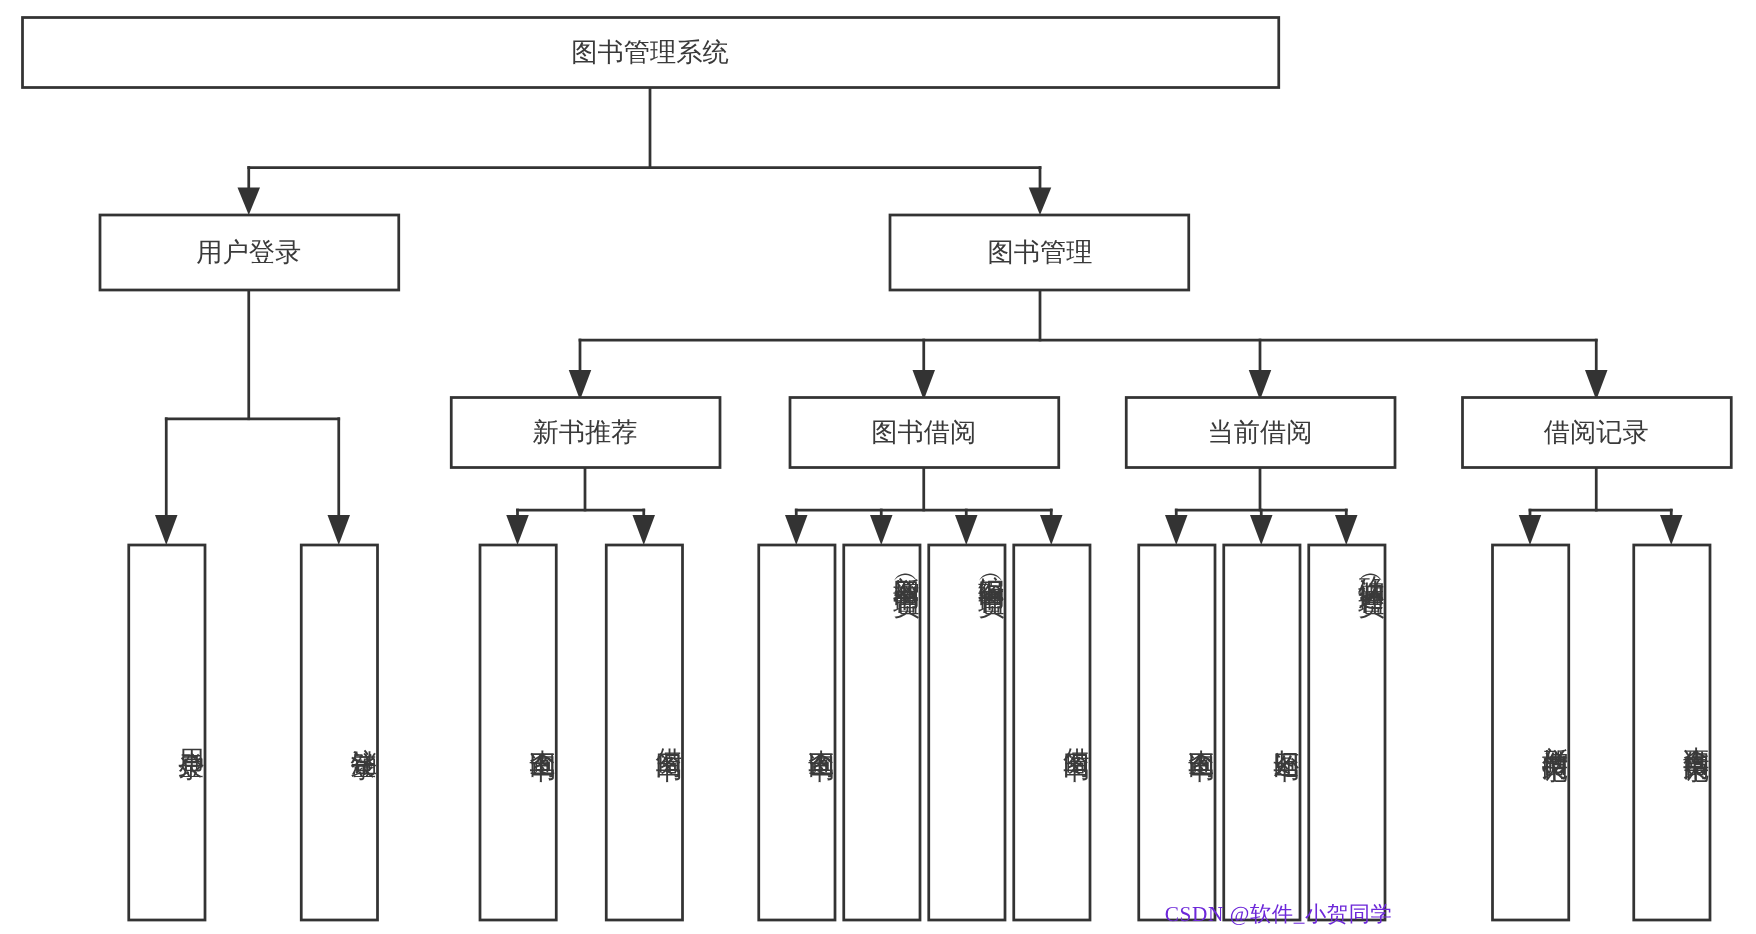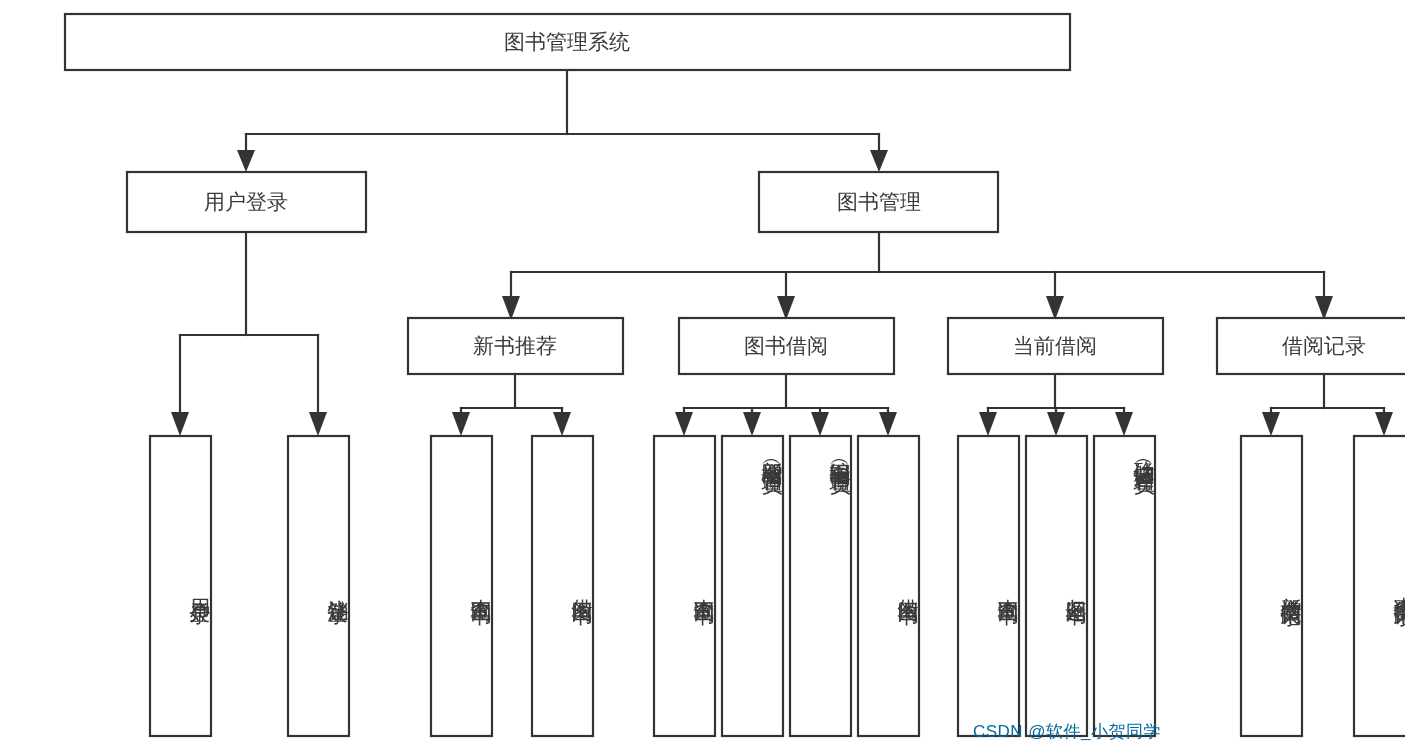--- a/index.html
+++ b/index.html
@@ -12,21 +12,20 @@
     font-family: "DejaVu Sans", "Liberation Sans", sans-serif;
     width: 1405px;
     height: 747px;
     overflow: hidden;
   }
   #diagram-root {
     position: relative;
     width: 1122px;
     height: 747px;
     background: #ffffff;
-    margin-left: 47px;
   }
   svg.diagram-canvas {
     position: absolute;
     left: 0;
     top: 0;
     width: 1405px;
     height: 747px;
     display: block;
   }
   .node-box {
@@ -66,23 +65,23 @@
     justify-content: center;
     pointer-events: none;
   }
   .node-label-v.align-top {
     justify-content: flex-start;
   }
   .watermark {
     position: absolute;
     right: 8px;
     bottom: 4px;
-    font-family: Liberation Sans, sans-serif;
+    font-family: Liberation Serif, serif;
     font-size: 17px;
-    color: #0369a1;
+    color: #6d28d9;
     white-space: nowrap;
     letter-spacing: 0.5px;
   }
 </style>
 </head>
 <body>
 
 <div id="diagram-root">
 
   <svg class="diagram-canvas" viewBox="0 0 1405 747" xmlns="http://www.w3.org/2000/svg">

